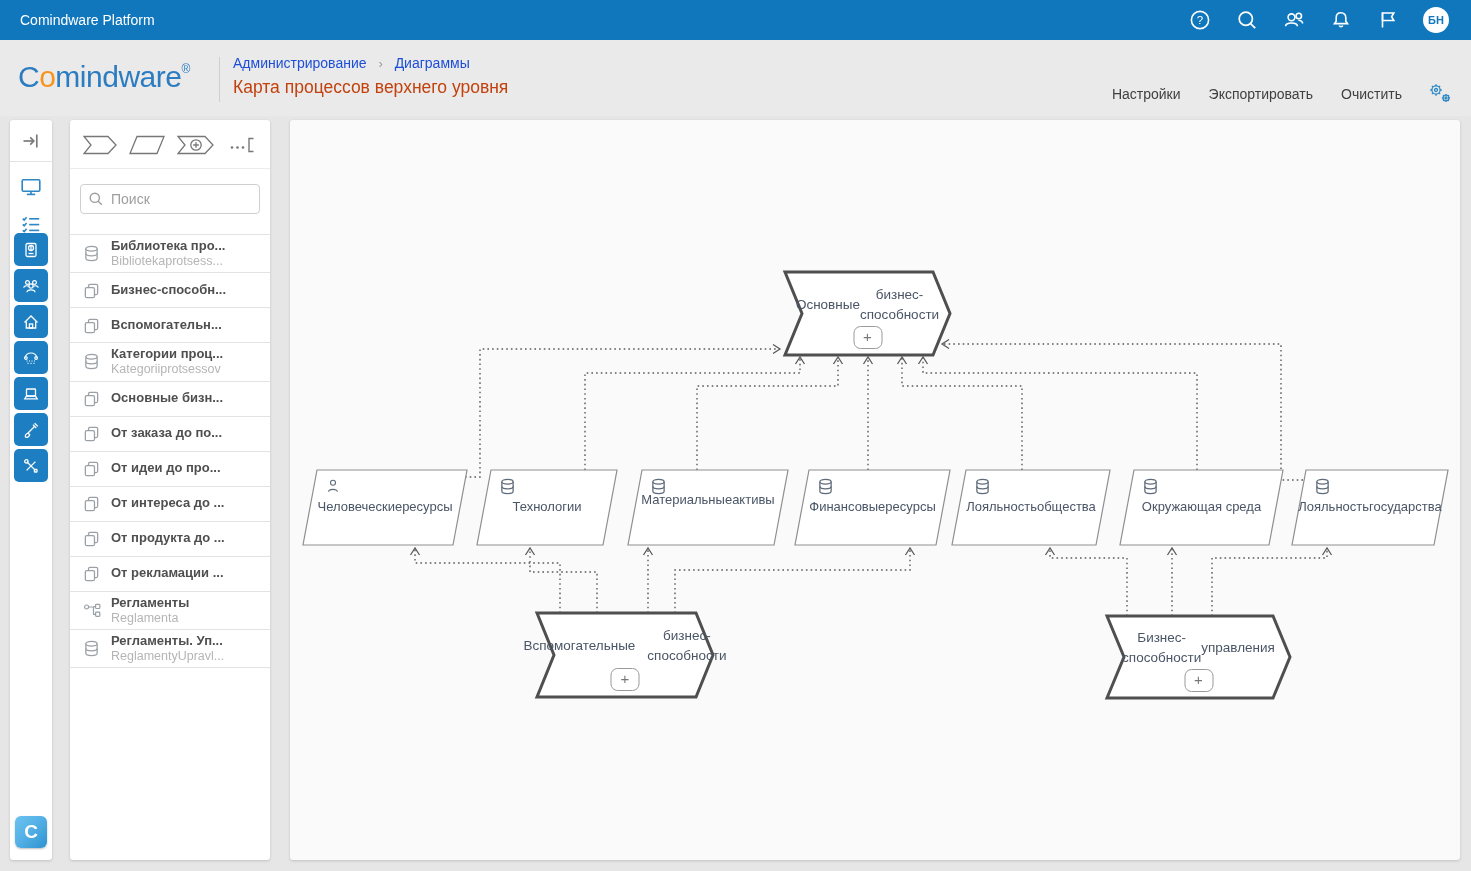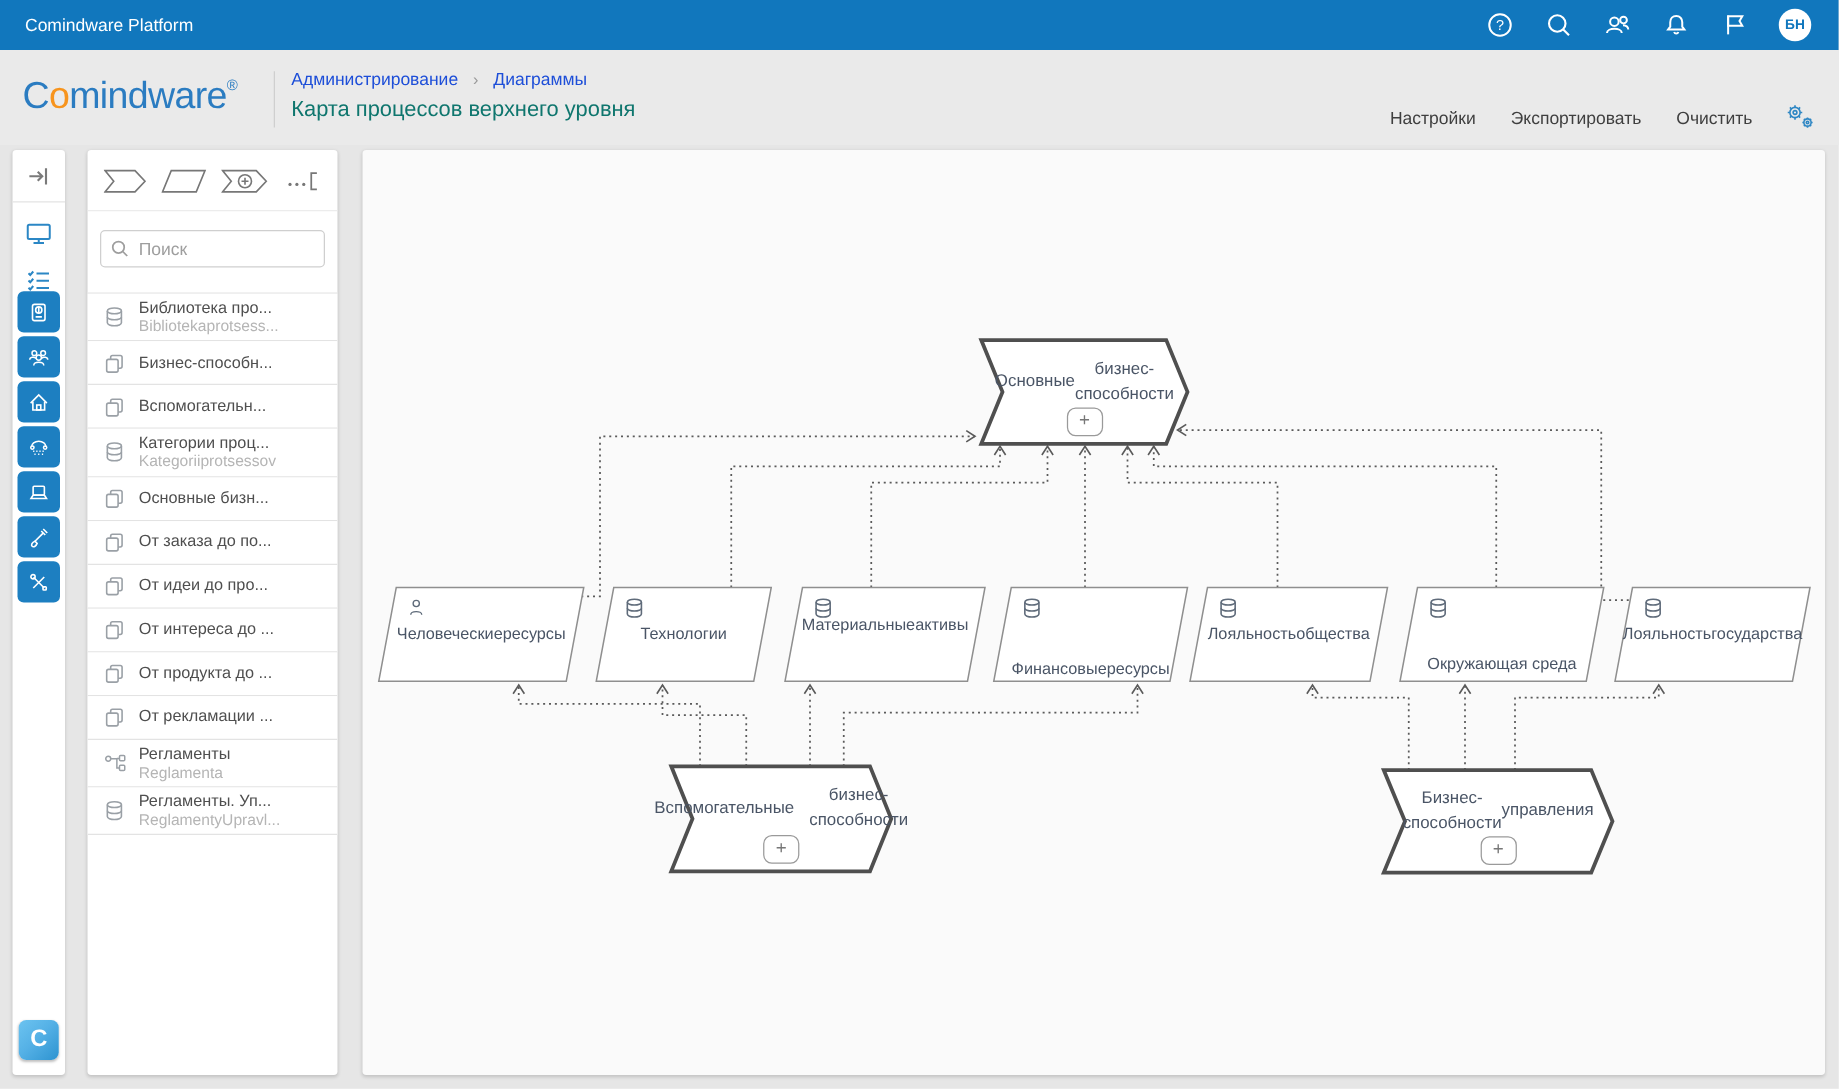--- a/index.html
+++ b/index.html
@@ -19,21 +19,21 @@
   
   .header{position:absolute;top:40px;left:0;right:0;height:76px;background:#eaeaea}
   .logo{position:absolute;left:18px;top:20px;font-size:30px;color:#2b7cc1;letter-spacing:-.5px;cursor:pointer}
   .logo .o{color:#f7941d}
   .logo .reg{font-size:12px;vertical-align:14px;color:#2b7cc1}
   .header-divider{position:absolute;left:219px;top:17px;width:1px;height:45px;background:#cfcfcf}
   .head-mid{position:absolute;left:233px;top:15px}
   .breadcrumb{font-size:14px;color:#2e7eb5}
   .breadcrumb a{color:#1d4ed8;text-decoration:none;cursor:pointer}
   .bc-sep{color:#9a9a9a;margin:0 8px;font-size:13px}
-  .page-title{font-size:17.5px;color:#0f766e;margin-top:6px}
+  .page-title{font-size:17.5px;color:#c2410c;margin-top:6px}
   .header-actions{position:absolute;right:18px;top:42px;display:flex;align-items:center;gap:28px;
                   font-size:14px;color:#3f3f3f}
   .header-actions a{cursor:pointer;color:#3f3f3f;text-decoration:none}
   .gear-btn{cursor:pointer;margin-left:-4px}
 
   
   .leftbar{position:absolute;left:10px;top:120px;width:42px;height:740px;background:#fff;
            border-radius:3px;box-shadow:0 1px 3px rgba(0,0,0,.16)}
   .collapse-btn{width:24px;margin:9px auto 8px;cursor:pointer;color:#7a7a7a}
   .lb-divider{height:1px;background:#e3e3e3}
@@ -55,21 +55,21 @@
   .search-wrap input{width:100%;box-sizing:border-box;height:30px;border:1px solid #cfcfcf;
                      border-radius:4px;padding:0 8px 0 30px;font-size:14px;color:#555;outline:none;
                      font-family:"Liberation Sans",sans-serif;background:#fff}
   .search-wrap input::placeholder{color:#9e9e9e}
   .search-icon{position:absolute;left:8px;top:7px}
   .shape-list{margin-top:20px;border-top:1px solid #e3e3e3}
   .list-row{display:flex;align-items:center;padding:0 6px 0 13px;border-bottom:1px solid #e3e3e3;
             min-height:34px;cursor:grab;background:#fff}
   .row-icon{width:18px;margin-right:10px;color:#9aa0a6;flex:none}
   .row-text{line-height:1.15;padding:4px 0;overflow:hidden}
-  .row-name{font-size:13px;font-weight:normal;color:#4f4f4f;white-space:nowrap}
+  .row-name{font-size:13px;font-weight:bold;color:#4f4f4f;white-space:nowrap}
   .row-sub{font-size:12.5px;color:#b5b5b5;white-space:nowrap}
 
   
   .canvas{position:absolute;left:290px;top:120px;width:1170px;height:740px;background:#fafafa;
           border-radius:3px;box-shadow:0 1px 3px rgba(0,0,0,.16);overflow:hidden}
   #diagram-svg{position:absolute;left:0;top:0}
   .node-label{position:absolute;display:flex;align-items:center;
               justify-content:center;text-align:center;font-size:13px;color:#4a5566;
               line-height:1.45;cursor:pointer}
   .node-label.chev{padding:0 20px 18px;box-sizing:border-box;font-size:13.5px}
@@ -533,21 +533,21 @@
       <div>Материальные</div>
       <div>активы</div>
     </div>
     <span class="node-icon" style="left: 360px; top: 358px; position: absolute;">
       <svg width="17" height="17" viewBox="0 0 16 16" fill="none" stroke="currentColor" stroke-width="1.2">
         <ellipse cx="8" cy="3.5" rx="5.3" ry="2.2"></ellipse>
         <path d="M2.7 3.5v9c0 1.2 2.4 2.2 5.3 2.2s5.3-1 5.3-2.2v-9"></path>
         <path d="M2.7 8c0 1.2 2.4 2.2 5.3 2.2S13.3 9.2 13.3 8"></path>
       </svg>
     </span>
-    <div class="node-label" style="left: 505px; top: 350px; width: 155px; height: 75px; align-items: flex-end;">
+    <div class="node-label" style="left: 505px; top: 350px; width: 155px; height: 75px;">
       <div>Финансовые</div>
       <div>ресурсы</div>
     </div>
     <span class="node-icon" style="left: 527px; top: 358px; position: absolute;">
       <svg width="17" height="17" viewBox="0 0 16 16" fill="none" stroke="currentColor" stroke-width="1.2">
         <ellipse cx="8" cy="3.5" rx="5.3" ry="2.2"></ellipse>
         <path d="M2.7 3.5v9c0 1.2 2.4 2.2 5.3 2.2s5.3-1 5.3-2.2v-9"></path>
         <path d="M2.7 8c0 1.2 2.4 2.2 5.3 2.2S13.3 9.2 13.3 8"></path>
       </svg>
     </span>
@@ -555,21 +555,21 @@
       <div>Лояльность</div>
       <div>общества</div>
     </div>
     <span class="node-icon" style="left: 684px; top: 358px; position: absolute;">
       <svg width="17" height="17" viewBox="0 0 16 16" fill="none" stroke="currentColor" stroke-width="1.2">
         <ellipse cx="8" cy="3.5" rx="5.3" ry="2.2"></ellipse>
         <path d="M2.7 3.5v9c0 1.2 2.4 2.2 5.3 2.2s5.3-1 5.3-2.2v-9"></path>
         <path d="M2.7 8c0 1.2 2.4 2.2 5.3 2.2S13.3 9.2 13.3 8"></path>
       </svg>
     </span>
-    <div class="node-label" style="left: 830px; top: 350px; width: 163px; height: 75px; margin-top: 24px;">
+    <div class="node-label" style="left: 830px; top: 350px; width: 163px; height: 75px;">
       <div>Окружающая среда</div>
     </div>
     <span class="node-icon" style="left: 852px; top: 358px; position: absolute;">
       <svg width="17" height="17" viewBox="0 0 16 16" fill="none" stroke="currentColor" stroke-width="1.2">
         <ellipse cx="8" cy="3.5" rx="5.3" ry="2.2"></ellipse>
         <path d="M2.7 3.5v9c0 1.2 2.4 2.2 5.3 2.2s5.3-1 5.3-2.2v-9"></path>
         <path d="M2.7 8c0 1.2 2.4 2.2 5.3 2.2S13.3 9.2 13.3 8"></path>
       </svg>
     </span>
     <div class="node-label" style="left: 1002px; top: 350px; width: 156px; height: 75px;">

